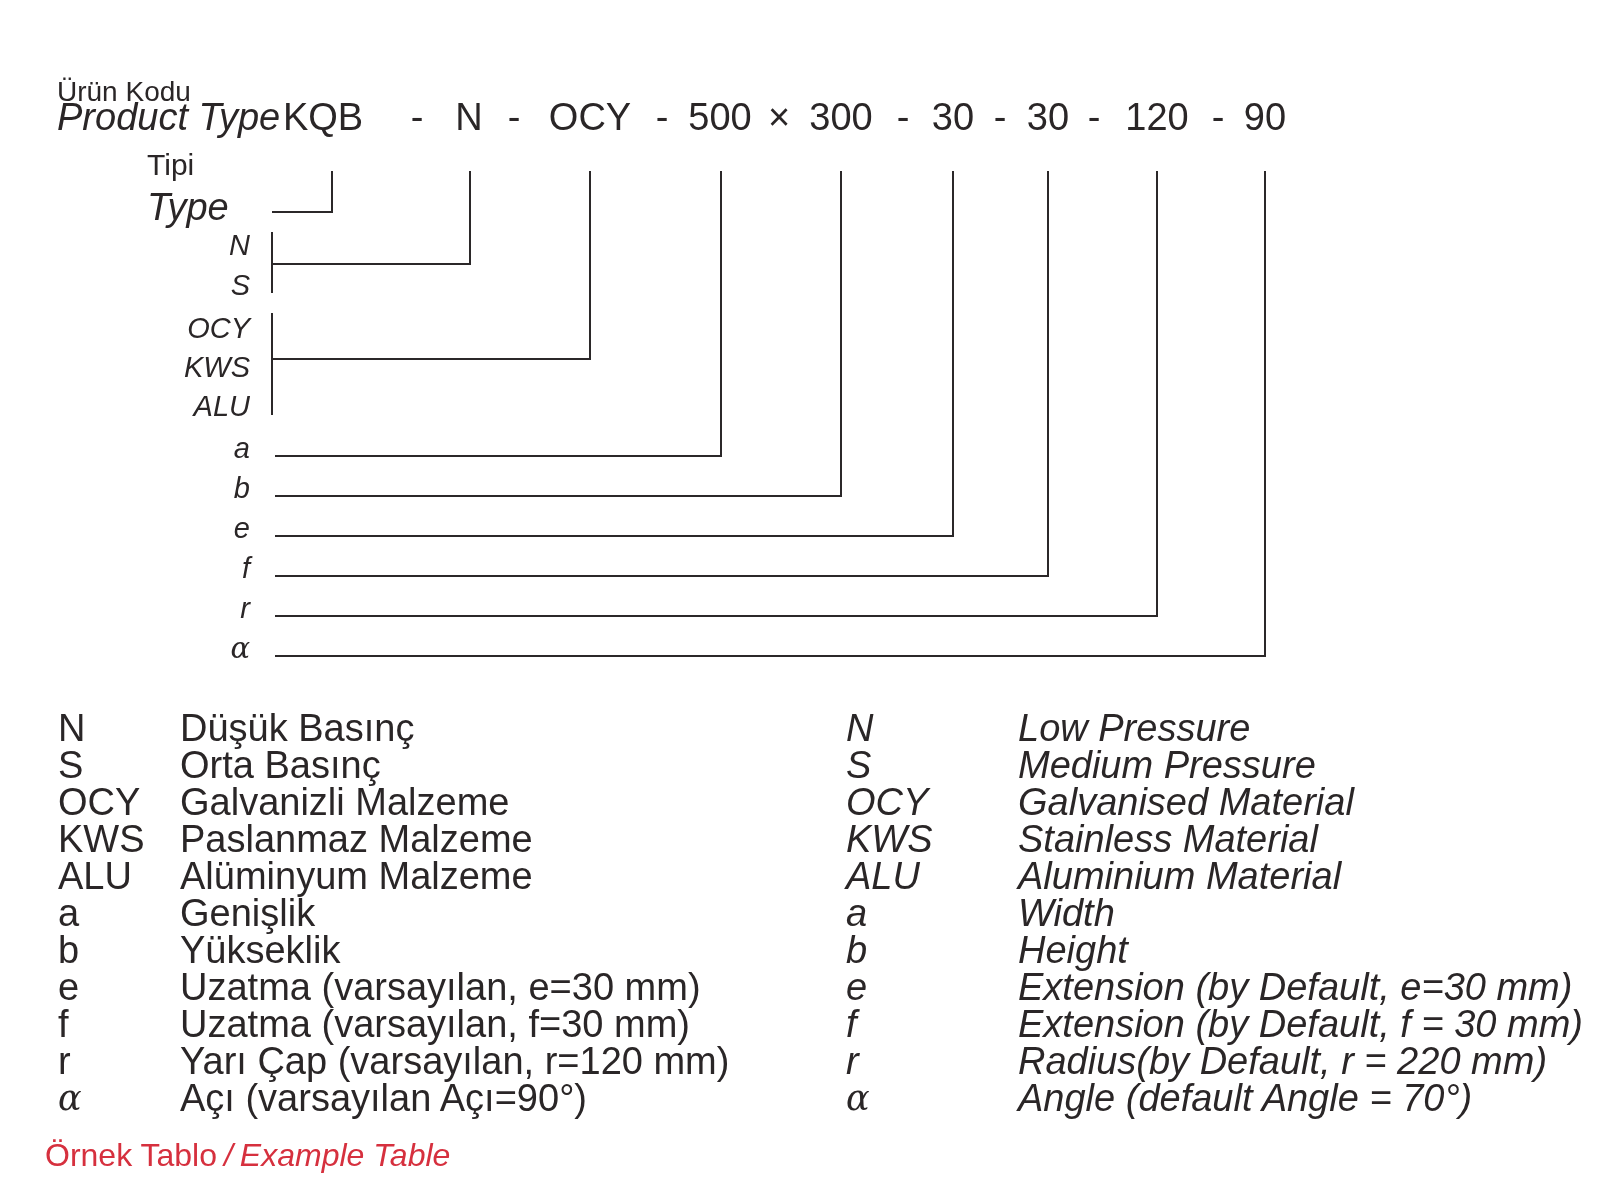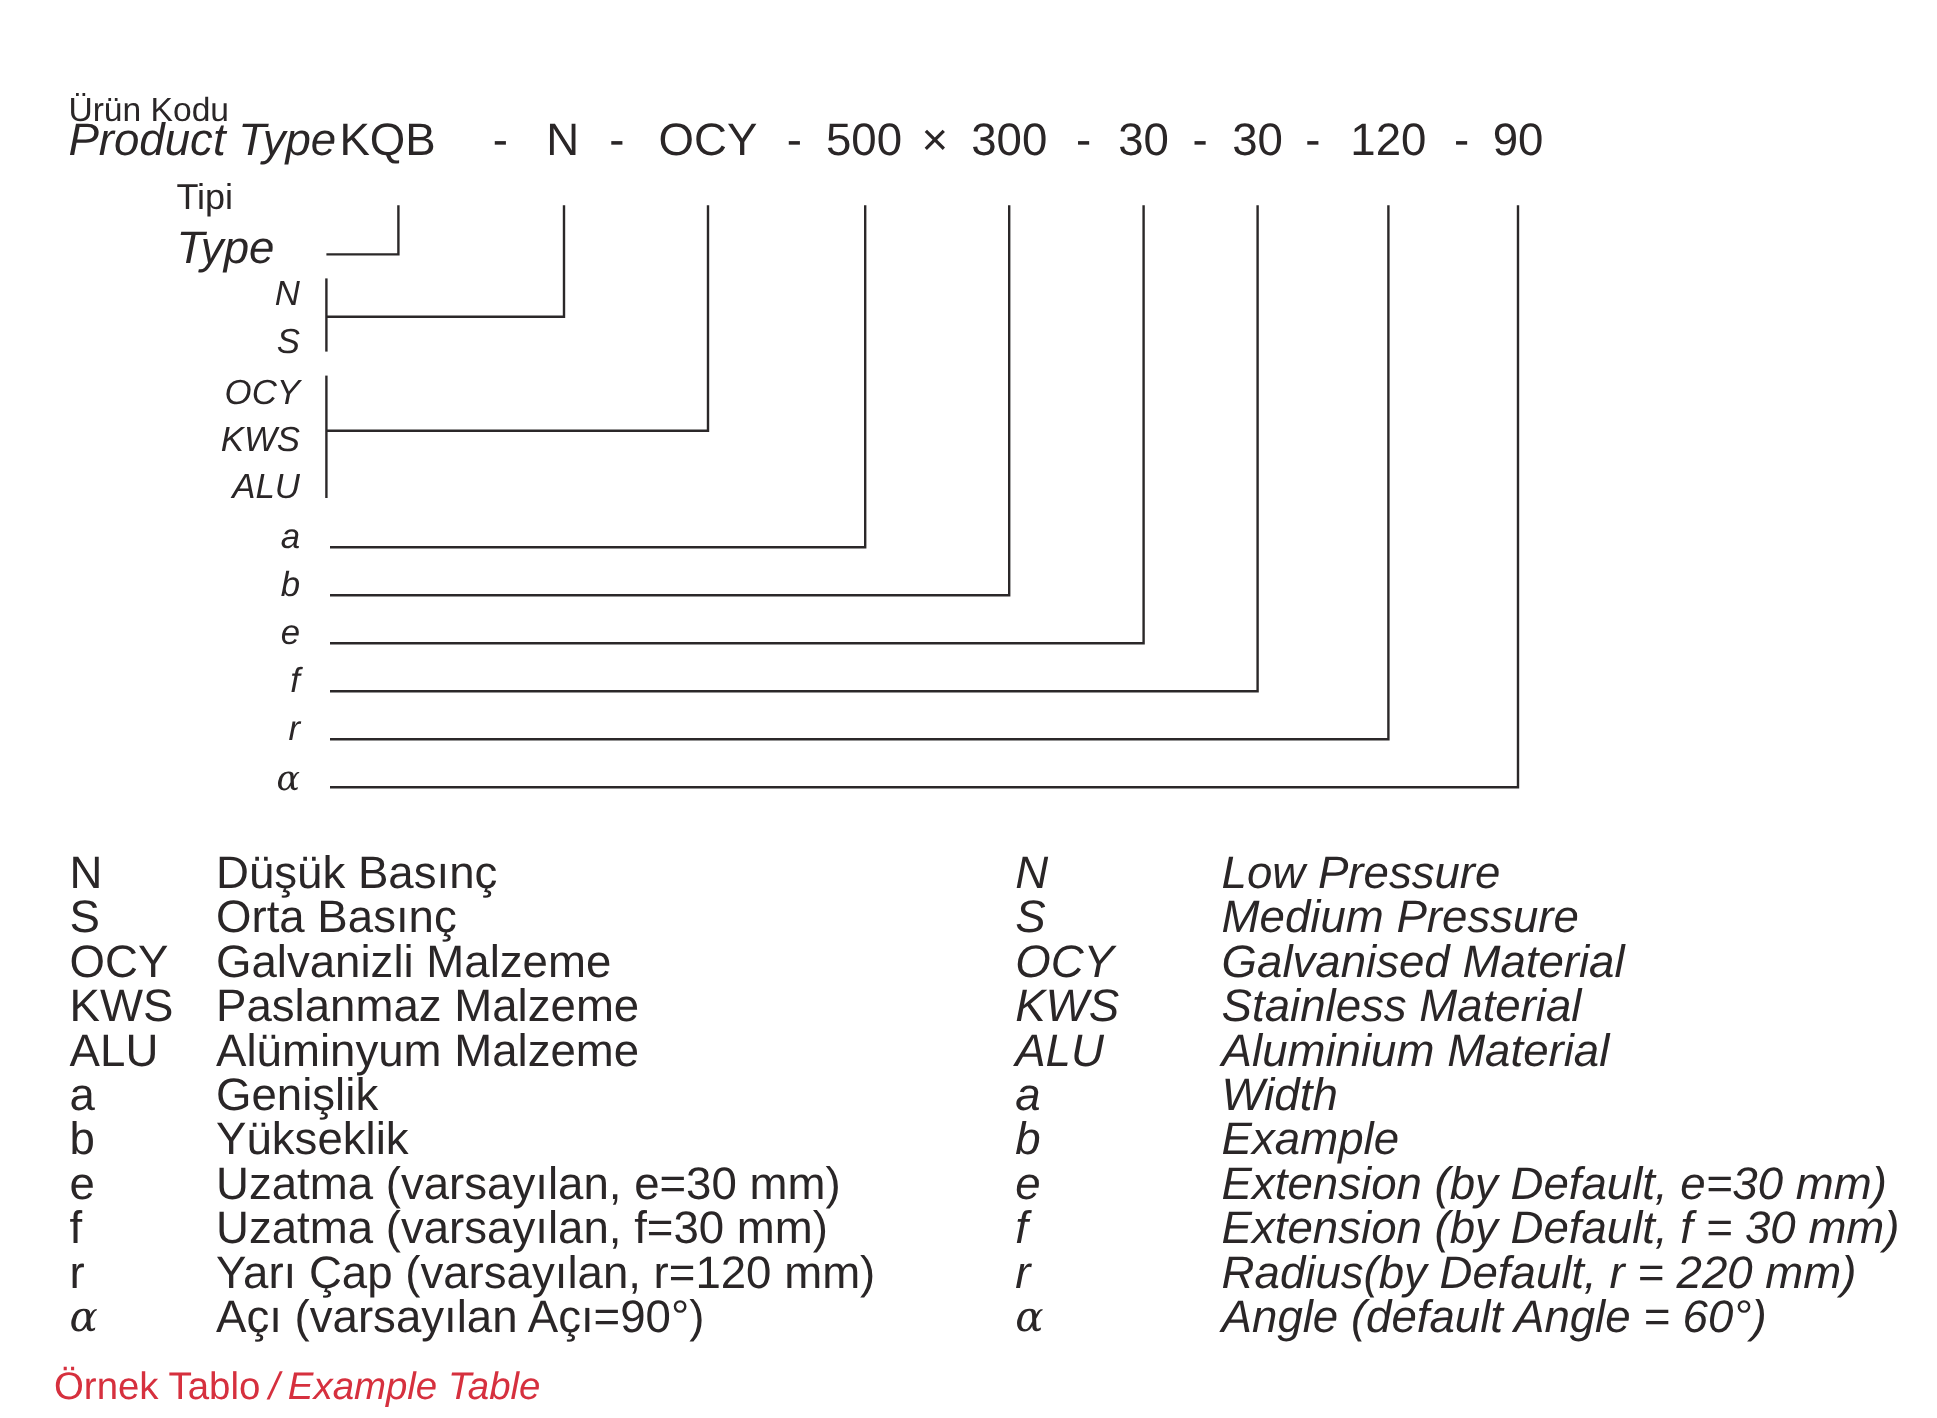--- a/index.html
+++ b/index.html
@@ -164,37 +164,37 @@
       <div class="row">
       <span class="term">ALU</span>
       <span class="desc">Aluminium Material</span>
     </div>
       <div class="row">
       <span class="term">a</span>
       <span class="desc">Width</span>
     </div>
       <div class="row">
       <span class="term">b</span>
-      <span class="desc">Example</span>
+      <span class="desc">Height</span>
     </div>
       <div class="row">
       <span class="term">e</span>
       <span class="desc">Extension (by Default, e=30 mm)</span>
     </div>
       <div class="row">
       <span class="term">f</span>
       <span class="desc">Extension (by Default, f = 30 mm)</span>
     </div>
       <div class="row">
       <span class="term">r</span>
       <span class="desc">Radius(by Default, r = 220 mm)</span>
     </div>
       <div class="row">
       <span class="term">α</span>
-      <span class="desc">Angle (default Angle = 60°)</span>
+      <span class="desc">Angle (default Angle = 70°)</span>
     </div>
     </div>
 
   <div class="footer" style="color: rgb(214, 48, 62);">
     <span class="tr">Örnek Tablo</span><span class="sep">/</span><span class="en">Example Table</span>
   </div>
 
 </div>
 
 </body></html>

